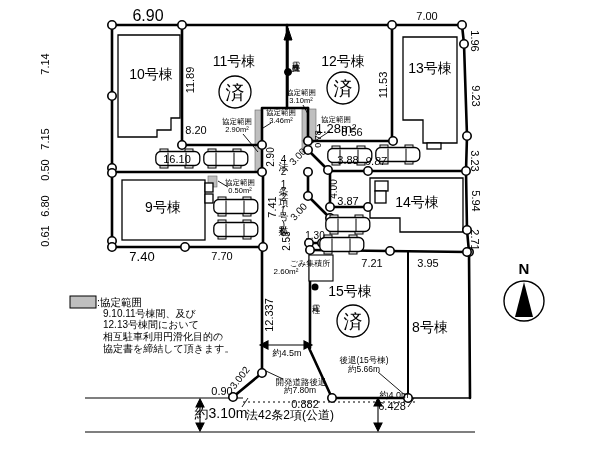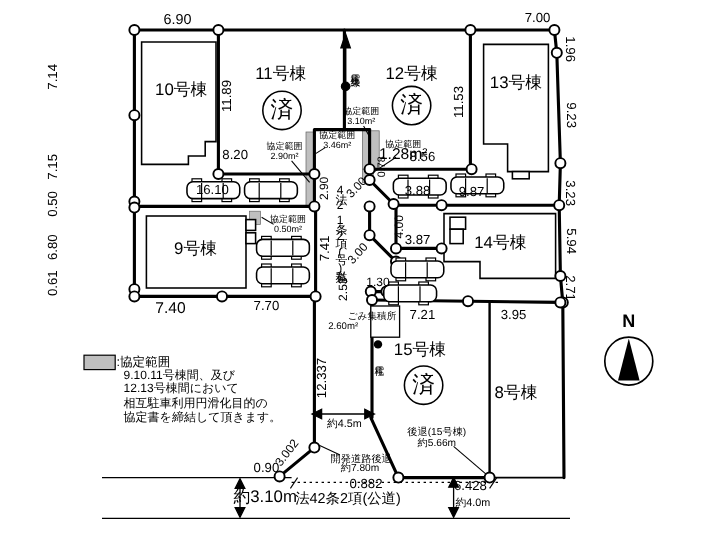--- a/index.html
+++ b/index.html
@@ -168,58 +168,58 @@
       <use href="#car" transform="translate(327,146)"></use>
       <use href="#car" transform="translate(375,145)"></use>
       <use href="#car" transform="translate(213,197)"></use>
       <use href="#car" transform="translate(213,220)"></use>
       <use href="#car" transform="translate(325,215)"></use>
       <use href="#car" transform="translate(319,235)"></use>
     </g>
   </svg>
 
   <div id="label-layer">
-      <div class="lbl" style="left: 148px; top: 16px; font-size: 12px; transform: translate(-50%, -50%);">6.90</div>
-      <div class="lbl" style="left: 427px; top: 16px; font-size: 11px; transform: translate(-50%, -50%); margin-left: 21px;">7.00</div>
+      <div class="lbl" style="left: 148px; top: 16px; font-size: 16px; transform: translate(-50%, -50%);">6.90</div>
+      <div class="lbl" style="left: 427px; top: 16px; font-size: 11px; transform: translate(-50%, -50%);">7.00</div>
       <div class="lbl" style="left: 45px; top: 64px; font-size: 11px; transform: translate(-50%, -50%) rotate(-90deg);">7.14</div>
       <div class="lbl" style="left: 45px; top: 139px; font-size: 11px; transform: translate(-50%, -50%) rotate(-90deg);">7.15</div>
       <div class="lbl" style="left: 45px; top: 170px; font-size: 11px; transform: translate(-50%, -50%) rotate(-90deg);">0.50</div>
       <div class="lbl" style="left: 45px; top: 206px; font-size: 11px; transform: translate(-50%, -50%) rotate(-90deg);">6.80</div>
       <div class="lbl" style="left: 45px; top: 236px; font-size: 11px; transform: translate(-50%, -50%) rotate(-90deg);">0.61</div>
       <div class="lbl" style="left: 190px; top: 80px; font-size: 11px; transform: translate(-50%, -50%) rotate(-90deg);">11.89</div>
       <div class="lbl" style="left: 196px; top: 130px; font-size: 11px; transform: translate(-50%, -50%);">8.20</div>
       <div class="lbl" style="left: 177px; top: 159px; font-size: 11px; transform: translate(-50%, -50%);">16.10</div>
       <div class="lbl" style="left: 271px; top: 157px; font-size: 10px; transform: translate(-50%, -50%) rotate(-90deg);">2.90</div>
       <div class="lbl" style="left: 272px; top: 207px; font-size: 11px; transform: translate(-50%, -50%) rotate(-90deg);">7.41</div>
       <div class="lbl" style="left: 287px; top: 241px; font-size: 10px; transform: translate(-50%, -50%) rotate(-90deg);">2.53</div>
       <div class="lbl" style="left: 269px; top: 315px; font-size: 11px; transform: translate(-50%, -50%) rotate(-90deg);">12.337</div>
       <div class="lbl" style="left: 383px; top: 85px; font-size: 11px; transform: translate(-50%, -50%) rotate(-90deg);">11.53</div>
       <div class="lbl" style="left: 352px; top: 132px; font-size: 11px; transform: translate(-50%, -50%);">8.56</div>
       <div class="lbl" style="left: 318px; top: 139px; font-size: 9px; transform: translate(-50%, -50%) rotate(-90deg);">0.78</div>
       <div class="lbl" style="left: 298px; top: 157px; font-size: 10px; transform: translate(-50%, -50%) rotate(-46deg);">3.00</div>
       <div class="lbl" style="left: 299px; top: 212px; font-size: 10px; transform: translate(-50%, -50%) rotate(-48deg);">3.00</div>
       <div class="lbl" style="left: 348px; top: 160px; font-size: 11px; transform: translate(-50%, -50%);">3.88</div>
-      <div class="lbl" style="left: 393px; top: 161px; font-size: 11px; transform: translate(-50%, -50%);">9.87</div>
+      <div class="lbl" style="left: 376px; top: 161px; font-size: 11px; transform: translate(-50%, -50%); font-style: italic;">9.87</div>
       <div class="lbl" style="left: 334px; top: 189px; font-size: 10px; transform: translate(-50%, -50%) rotate(-90deg);">4.00</div>
       <div class="lbl" style="left: 348px; top: 201px; font-size: 11px; transform: translate(-50%, -50%);">3.87</div>
       <div class="lbl" style="left: 315px; top: 236px; font-size: 10px; transform: translate(-50%, -50%);">1.30</div>
       <div class="lbl" style="left: 142px; top: 256px; font-size: 13px; transform: translate(-50%, -50%);">7.40</div>
       <div class="lbl" style="left: 222px; top: 256px; font-size: 11px; transform: translate(-50%, -50%);">7.70</div>
-      <div class="lbl" style="left: 352px; top: 263px; font-size: 11px; transform: translate(-50%, -50%);">7.21</div>
+      <div class="lbl" style="left: 372px; top: 263px; font-size: 11px; transform: translate(-50%, -50%);">7.21</div>
       <div class="lbl" style="left: 428px; top: 263px; font-size: 11px; transform: translate(-50%, -50%);">3.95</div>
       <div class="lbl" style="left: 474px; top: 41px; font-size: 11px; transform: translate(-50%, -50%) rotate(90deg);">1.96</div>
       <div class="lbl" style="left: 475px; top: 96px; font-size: 11px; transform: translate(-50%, -50%) rotate(90deg);">9.23</div>
       <div class="lbl" style="left: 474px; top: 161px; font-size: 11px; transform: translate(-50%, -50%) rotate(90deg);">3.23</div>
       <div class="lbl" style="left: 475px; top: 201px; font-size: 11px; transform: translate(-50%, -50%) rotate(90deg);">5.94</div>
       <div class="lbl" style="left: 474px; top: 240px; font-size: 11px; transform: translate(-50%, -50%) rotate(90deg);">2.71</div>
       <div class="lbl" style="left: 240px; top: 378px; font-size: 10px; transform: translate(-50%, -50%) rotate(-52deg);">3.002</div>
       <div class="lbl" style="left: 222px; top: 391px; font-size: 11px; transform: translate(-50%, -50%);">0.90</div>
       <div class="lbl" style="left: 305px; top: 404px; font-size: 11px; transform: translate(-50%, -50%);">0.882</div>
       <div class="lbl" style="left: 392px; top: 406px; font-size: 11px; transform: translate(-50%, -50%);">6.428</div>
-      <div class="lbl" style="left: 394px; top: 419px; font-size: 9px; transform: translate(-50%, -50%);">約4.0m</div>
+      <div class="lbl" style="left: 394px; top: 395px; font-size: 9px; transform: translate(-50%, -50%);">約4.0m</div>
       <div class="lbl" style="left: 221px; top: 413px; font-size: 14px; transform: translate(-50%, -50%);">約3.10m</div>
       <div class="lbl" style="left: 287px; top: 353px; font-size: 9px; transform: translate(-50%, -50%);">約4.5m</div>
       <div class="lbl" style="left: 151px; top: 74px; font-size: 14px; transform: translate(-50%, -50%);">10号棟</div>
       <div class="lbl" style="left: 234px; top: 61px; font-size: 14px; transform: translate(-50%, -50%);">11号棟</div>
       <div class="lbl" style="left: 343px; top: 61px; font-size: 14px; transform: translate(-50%, -50%);">12号棟</div>
       <div class="lbl" style="left: 430px; top: 68px; font-size: 14px; transform: translate(-50%, -50%);">13号棟</div>
       <div class="lbl" style="left: 163px; top: 207px; font-size: 14px; transform: translate(-50%, -50%);">9号棟</div>
       <div class="lbl" style="left: 417px; top: 202px; font-size: 14px; transform: translate(-50%, -50%);">14号棟</div>
       <div class="lbl" style="left: 350px; top: 291px; font-size: 14px; transform: translate(-50%, -50%);">15号棟</div>
       <div class="lbl" style="left: 430px; top: 327px; font-size: 14px; transform: translate(-50%, -50%);">8号棟</div>

